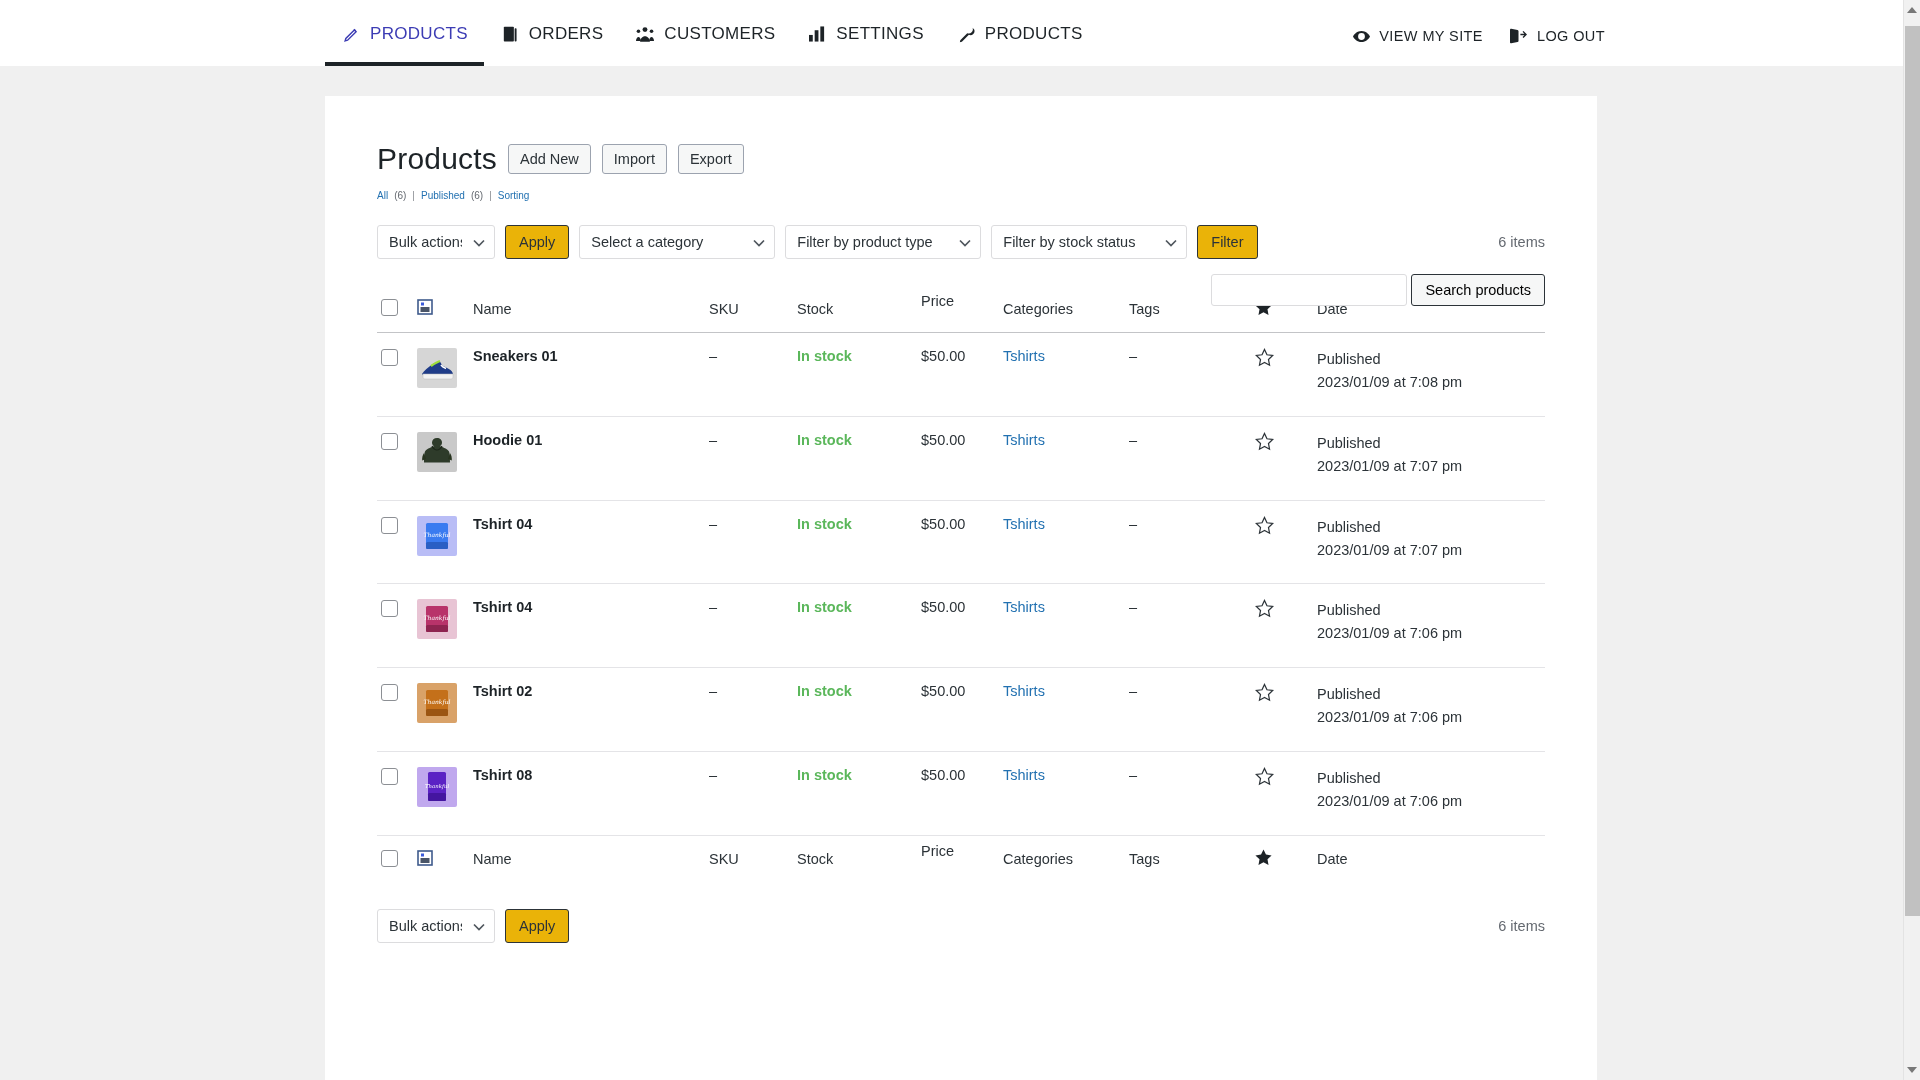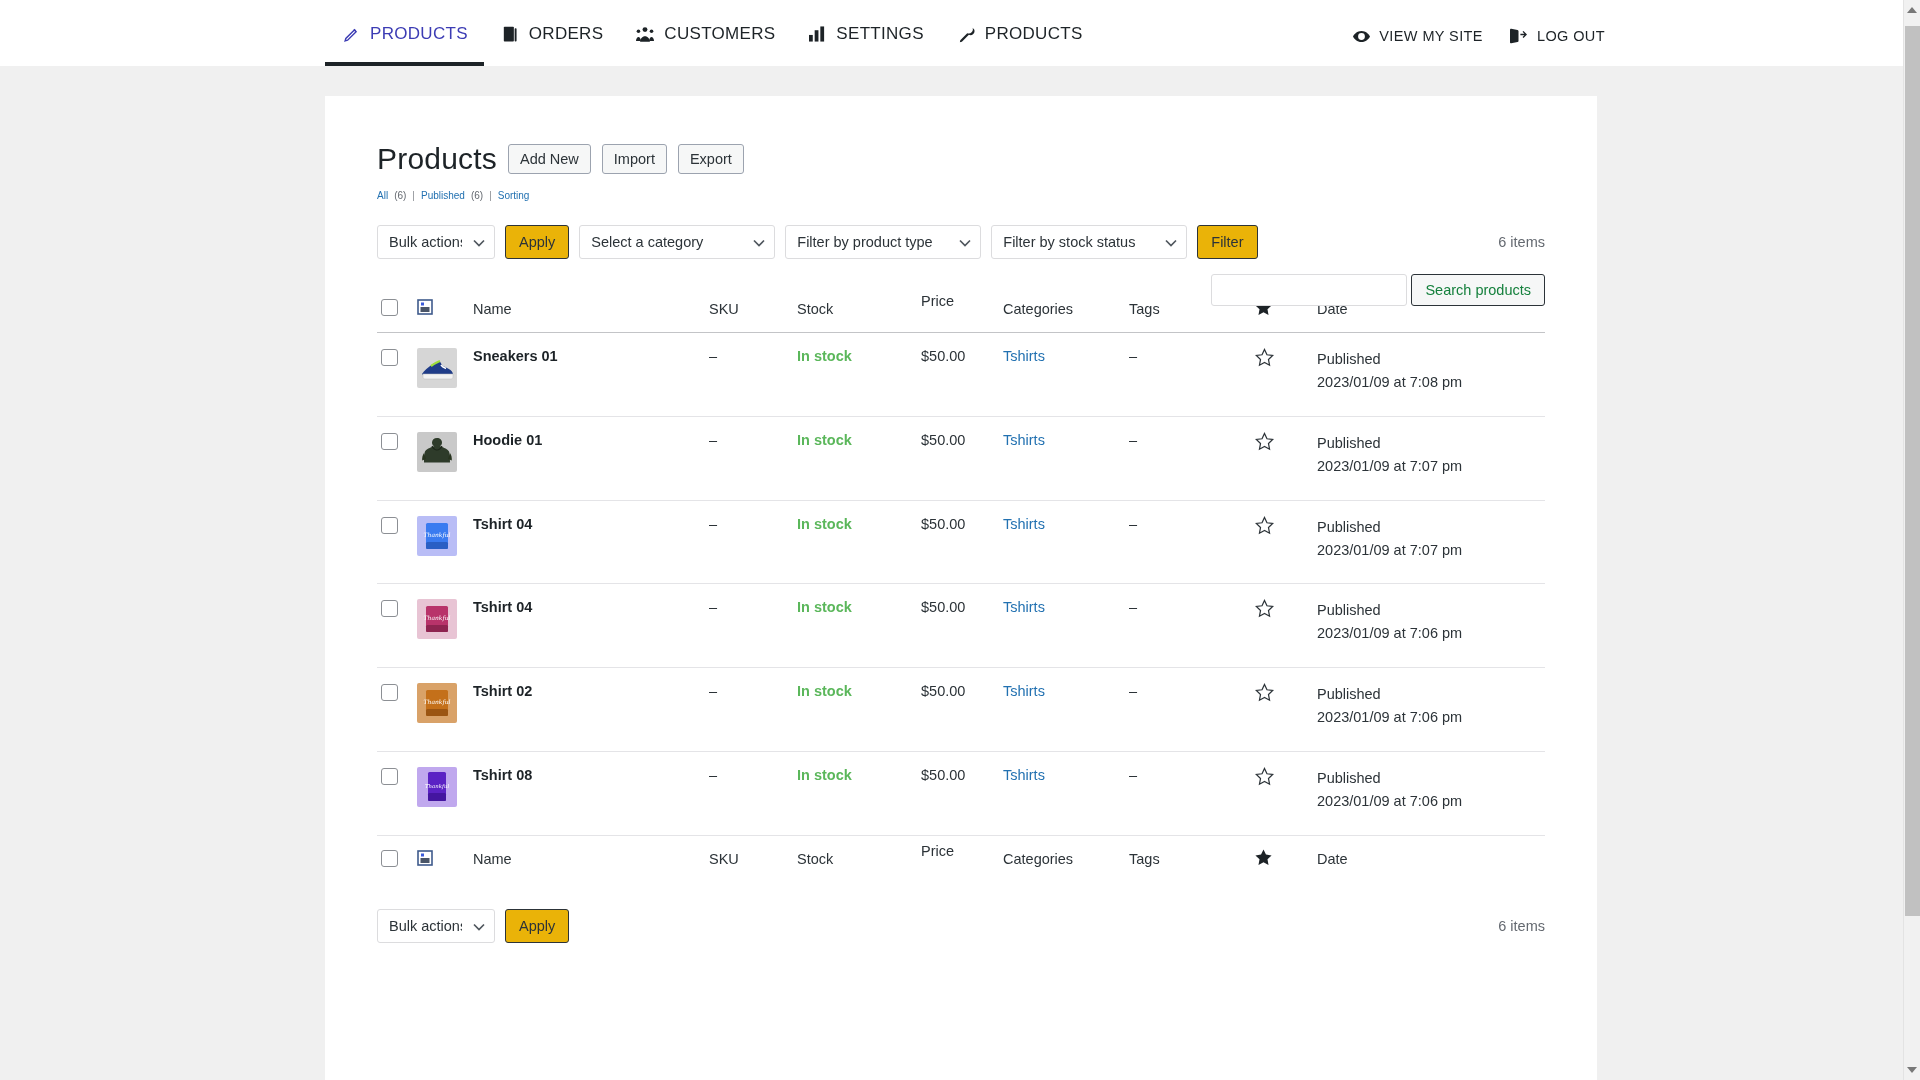--- a/index.html
+++ b/index.html
@@ -128,21 +128,21 @@
   }
   .search-btn {
     margin-left:4px;
     border:1px solid #2c3338;
     background:#f6f7f7;
     border-radius:3px;
     font-size:14.5px;
     padding:0 13px;
     cursor:pointer;
     font-family:"Liberation Sans", sans-serif;
-    color:#15803d;
+    color:#000000;
   }
 
   
   .tablenav {
     margin-top:24px;
     display:flex;
     align-items:center;
     gap:10px;
     position:relative;
   }

